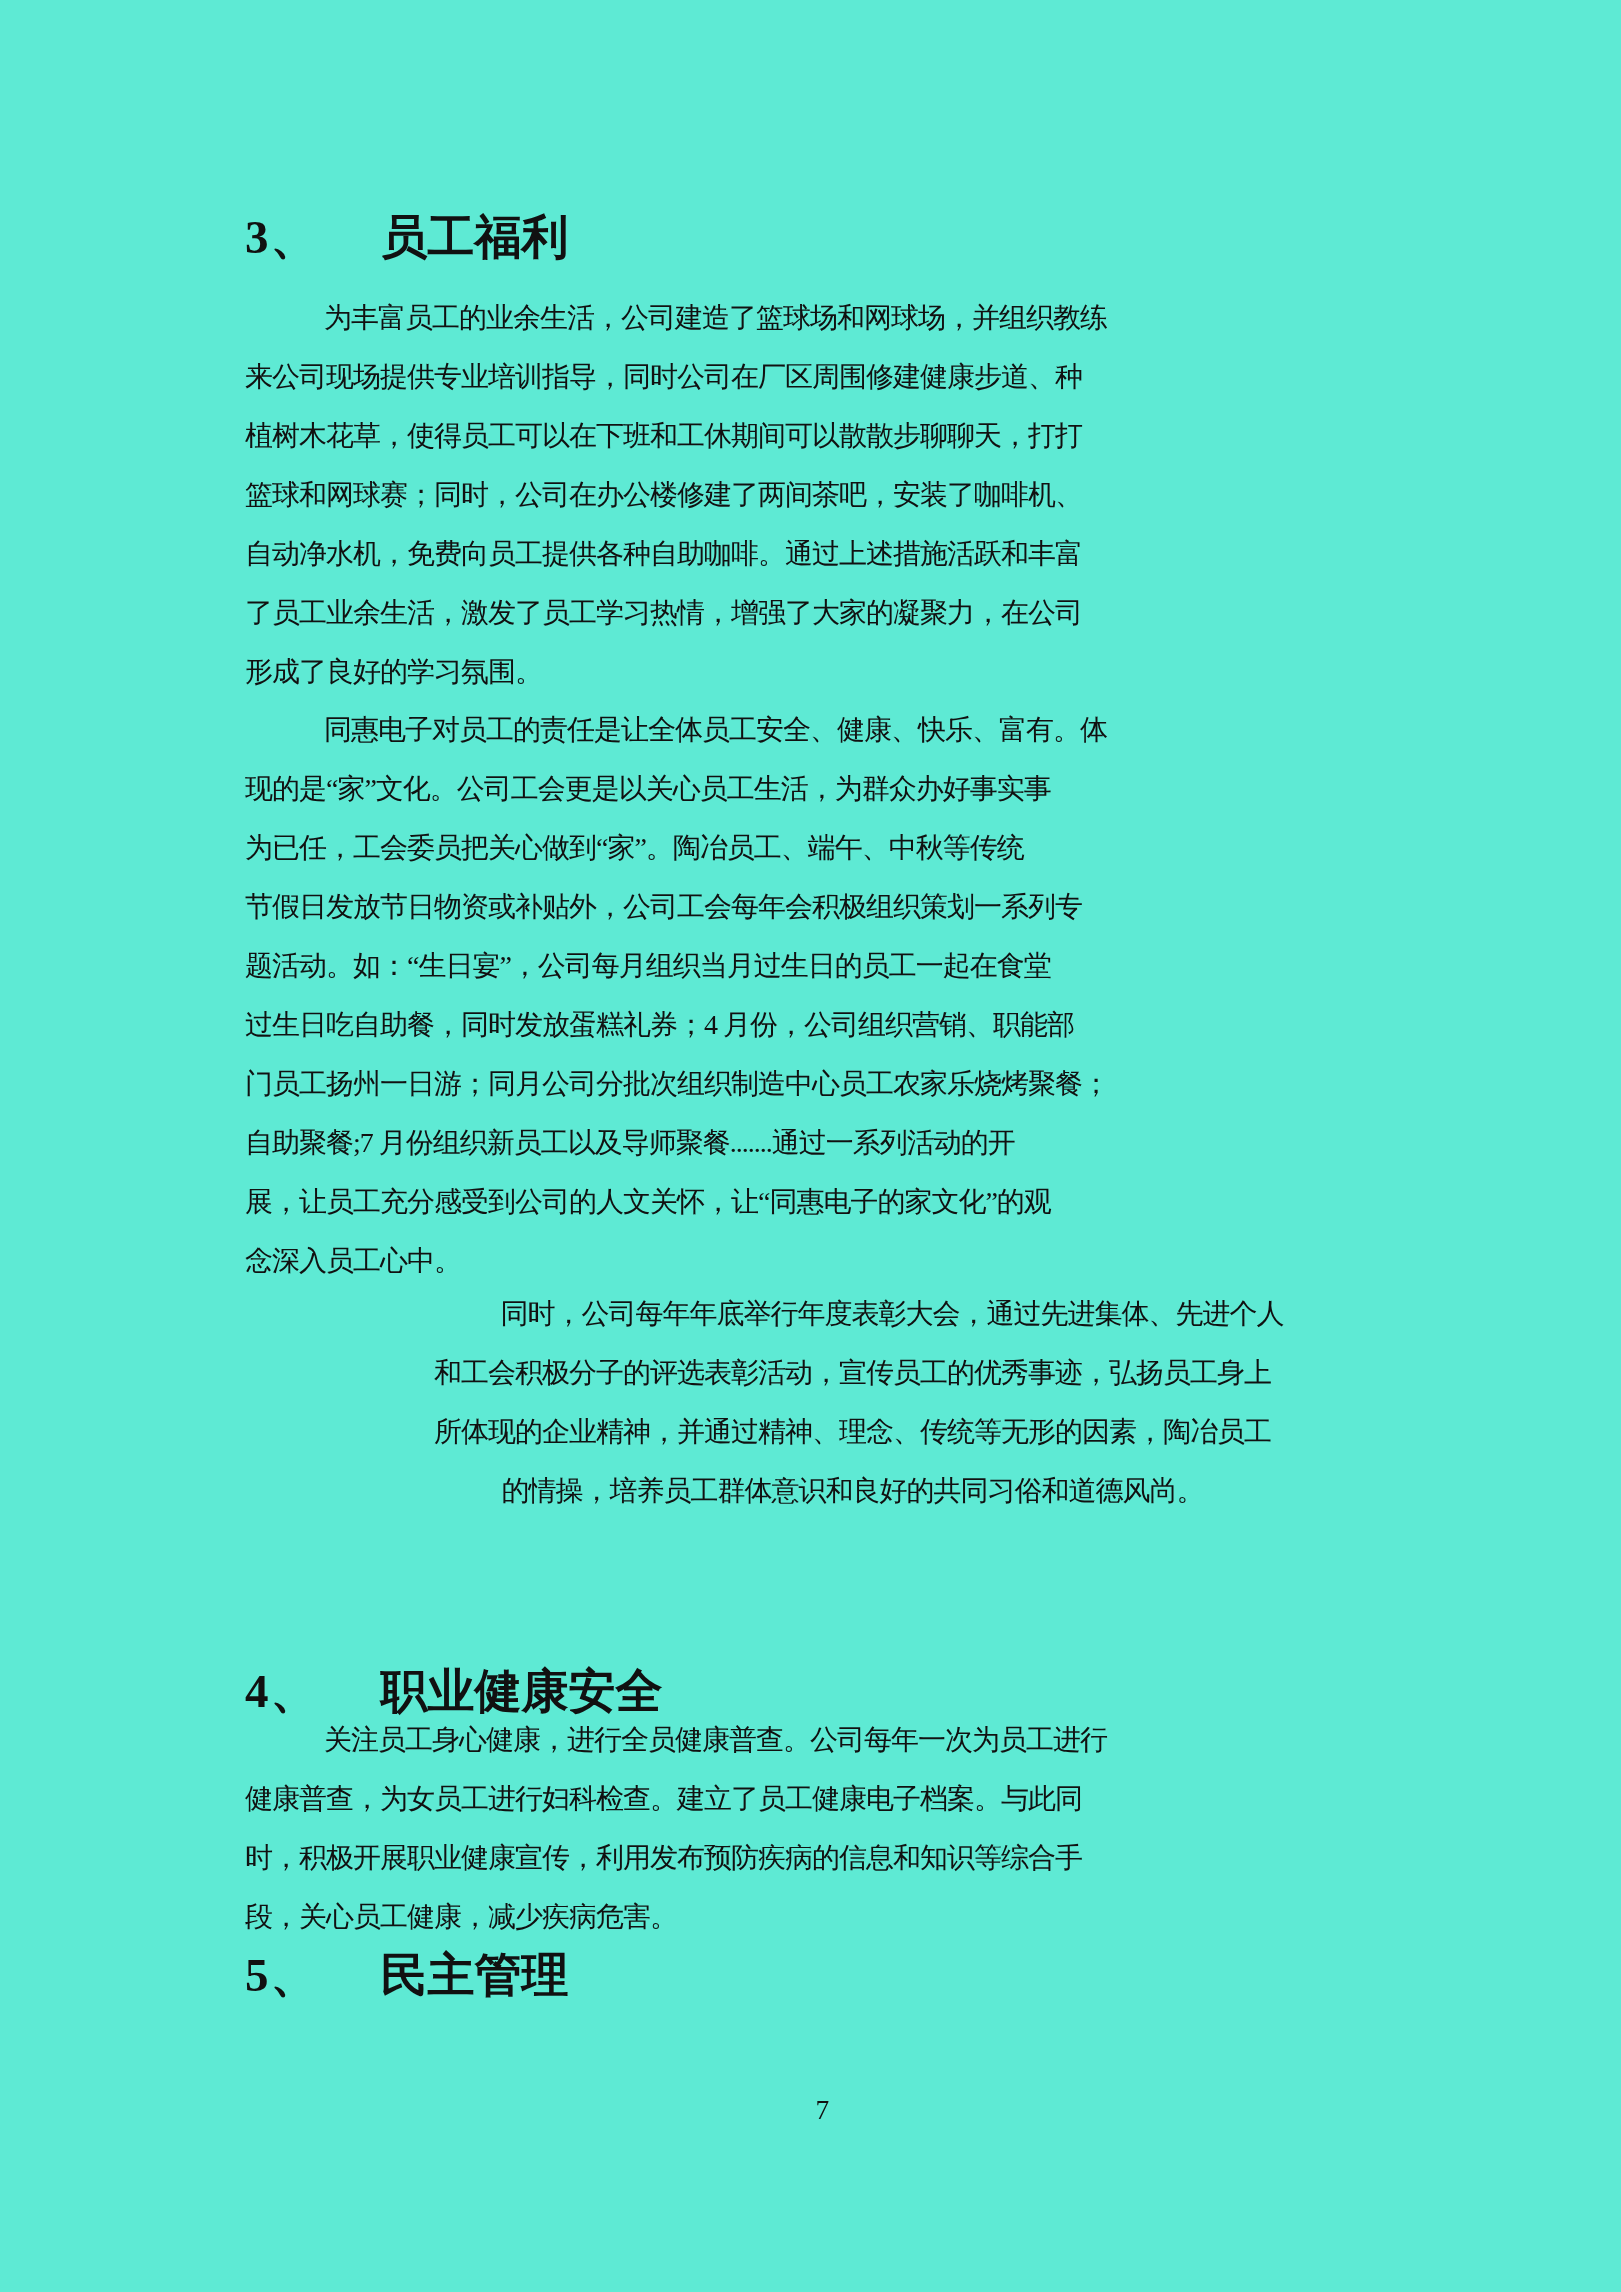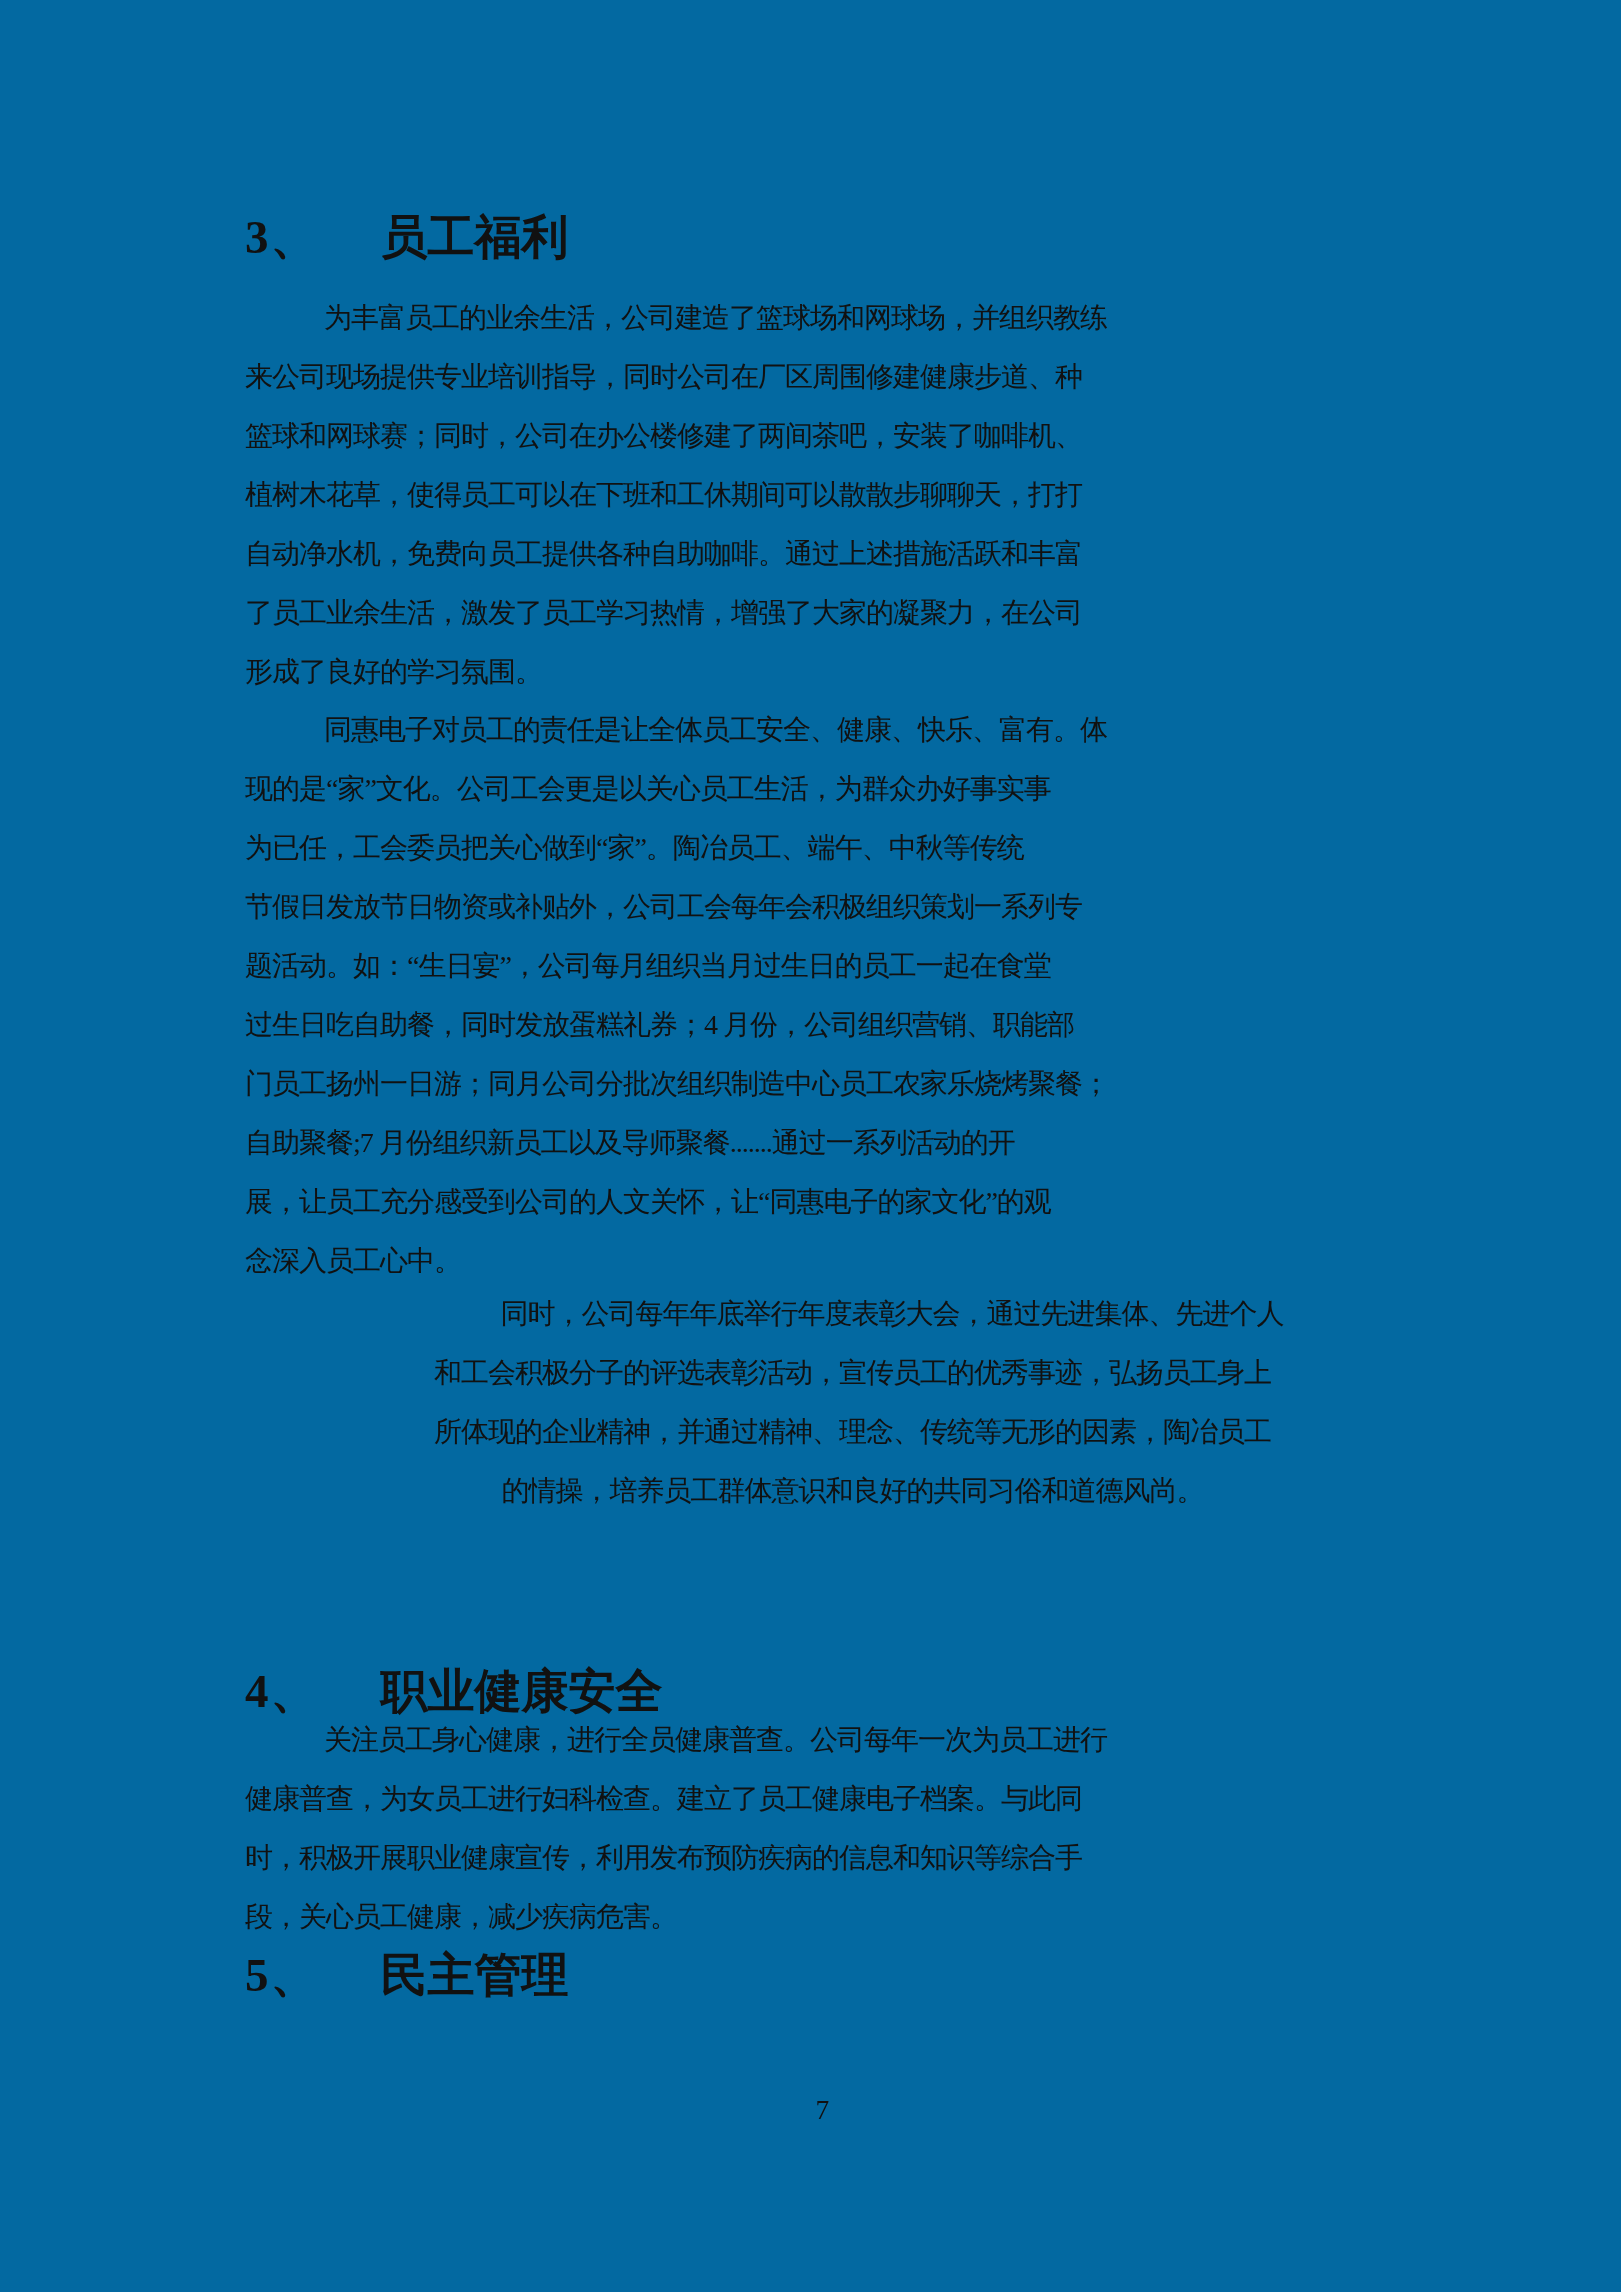--- a/index.html
+++ b/index.html
@@ -4,21 +4,21 @@
 <style>
   html, body {
     margin: 0;
     padding: 0;
     background: #e8e8e8;
   }
   .page {
     position: relative;
     width: 1621px;
     height: 2293px;
-    background: #0369a1;
+    background: #5eead4;
     margin: 0 auto;
     overflow: hidden;
     font-family: "Liberation Serif", "DejaVu Serif", serif;
     color: #111111;
   }
   .block {
     position: absolute;
     left: 245px;
     width: 1215px;
   }
@@ -63,22 +63,22 @@
 
 <div class="page">
 
   <div class="heading" style="top: 201px;">
     <span class="hnum">3、</span><span class="htext">员工福利</span>
   </div>
 
   <div class="block" style="top: 288px;">
     <div class="line indent">为丰富员工的业余生活，公司建造了篮球场和网球场，并组织教练</div>
     <div class="line">来公司现场提供专业培训指导，同时公司在厂区周围修建健康步道、种</div>
+    <div class="line">植树木花草，使得员工可以在下班和工休期间可以散散步聊聊天，打打</div>
     <div class="line">篮球和网球赛；同时，公司在办公楼修建了两间茶吧，安装了咖啡机、</div>
-    <div class="line">植树木花草，使得员工可以在下班和工休期间可以散散步聊聊天，打打</div>
     <div class="line">自动净水机，免费向员工提供各种自助咖啡。通过上述措施活跃和丰富</div>
     <div class="line">了员工业余生活，激发了员工学习热情，增强了大家的凝聚力，在公司</div>
     <div class="line">形成了良好的学习氛围。</div>
   </div>
 
   <div class="block" style="top: 700px;">
     <div class="line indent">同惠电子对员工的责任是让全体员工安全、健康、快乐、富有。体</div>
     <div class="line">现的是“家”文化。公司工会更是以关心员工生活，为群众办好事实事</div>
     <div class="line">为已任，工会委员把关心做到“家”。陶冶员工、端午、中秋等传统</div>
     <div class="line">节假日发放节日物资或补贴外，公司工会每年会积极组织策划一系列专</div>

